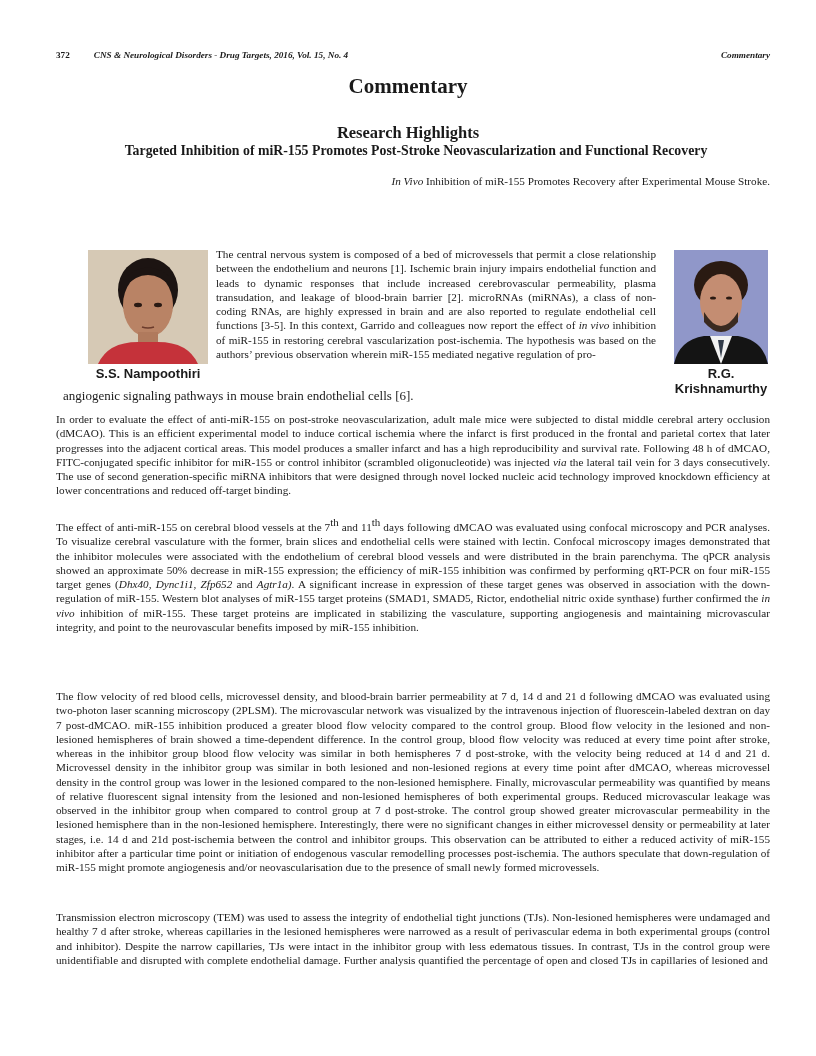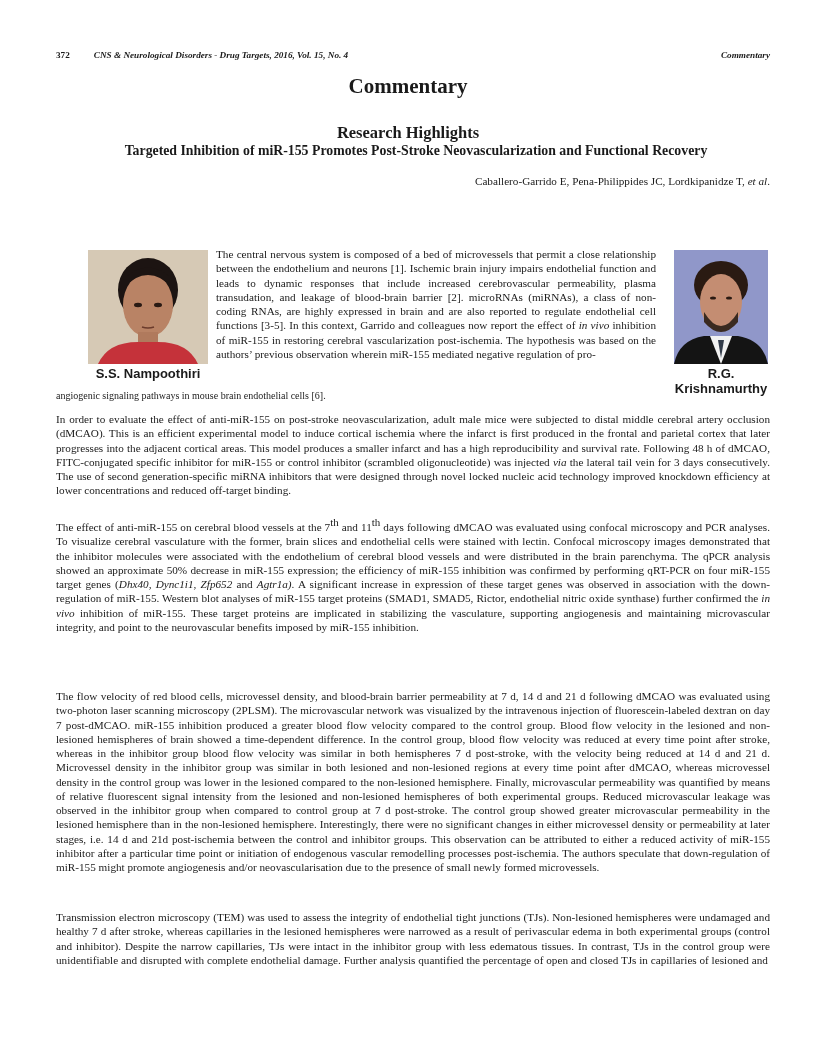--- a/index.html
+++ b/index.html
@@ -39,22 +39,22 @@
       position: absolute; font-family: "Liberation Sans", sans-serif;
       font-size: 13px; font-weight: bold; text-align: center;
     }
     .caption-left { top: 366px; left: 88px; width: 120px; }
     .caption-right { top: 366px; left: 666px; width: 110px; }
     .intro {
       position: absolute; top: 247px; left: 216px; width: 440px;
       font-size: 11.2px; line-height: 14.25px; text-align: justify;
     }
     .intro-tail {
-      position: absolute; top: 389px; left: 56px; width: 714px;
-      font-size: 10px; line-height: 14.25px;
+      position: absolute; top: 389px; left: 63px; width: 714px;
+      font-size: 13px; line-height: 14.25px;
     }
     .para {
       position: absolute; left: 56px; width: 714px;
       font-size: 11.2px; line-height: 14.25px; text-align: justify;
       text-align-last: left;
     }
     .p1 { top: 412px; }
     .p2 { top: 520px; }
     .p3 { top: 673px; margin-top: 16px; }
     .p4 { top: 910px; }
@@ -67,21 +67,21 @@
 <div class="running-head">
   <span><span class="pg">372</span><span>CNS &amp; Neurological Disorders - Drug Targets, 2016, Vol. 15, No. 4</span></span>
   <span>Commentary</span>
 </div>
 
 <div class="section-title">Commentary</div>
 <div class="subsection-title">Research Highlights</div>
 <div class="article-title">Targeted Inhibition of miR-155 Promotes Post-Stroke Neovascularization and Functional Recovery</div>
 
 <div class="citation">
-  <div><span>Caballero-Garrido E, Pena-Philippides JC, Lordkipanidze T,</span> <i>et al</i>.</div>
+  <div><i>In Vivo</i><span> Inhibition of miR-155 Promotes Recovery after Experimental Mouse Stroke.</span></div>
 </div>
 
 <div class="photo photo-left">
   <svg width="120" height="114" viewBox="0 0 120 114">
     <rect width="120" height="114" fill="#d6c9b5"></rect>
     <ellipse cx="60" cy="40" rx="30" ry="32" fill="#1c1412"></ellipse>
     <ellipse cx="60" cy="55" rx="25" ry="32" fill="#b98365"></ellipse>
     <path d="M35 38 Q60 12 85 38 L85 30 Q60 5 35 30 Z" fill="#1c1412"></path>
     <ellipse cx="50" cy="55" rx="4" ry="2.2" fill="#2a1a14"></ellipse>
     <ellipse cx="70" cy="55" rx="4" ry="2.2" fill="#2a1a14"></ellipse>

